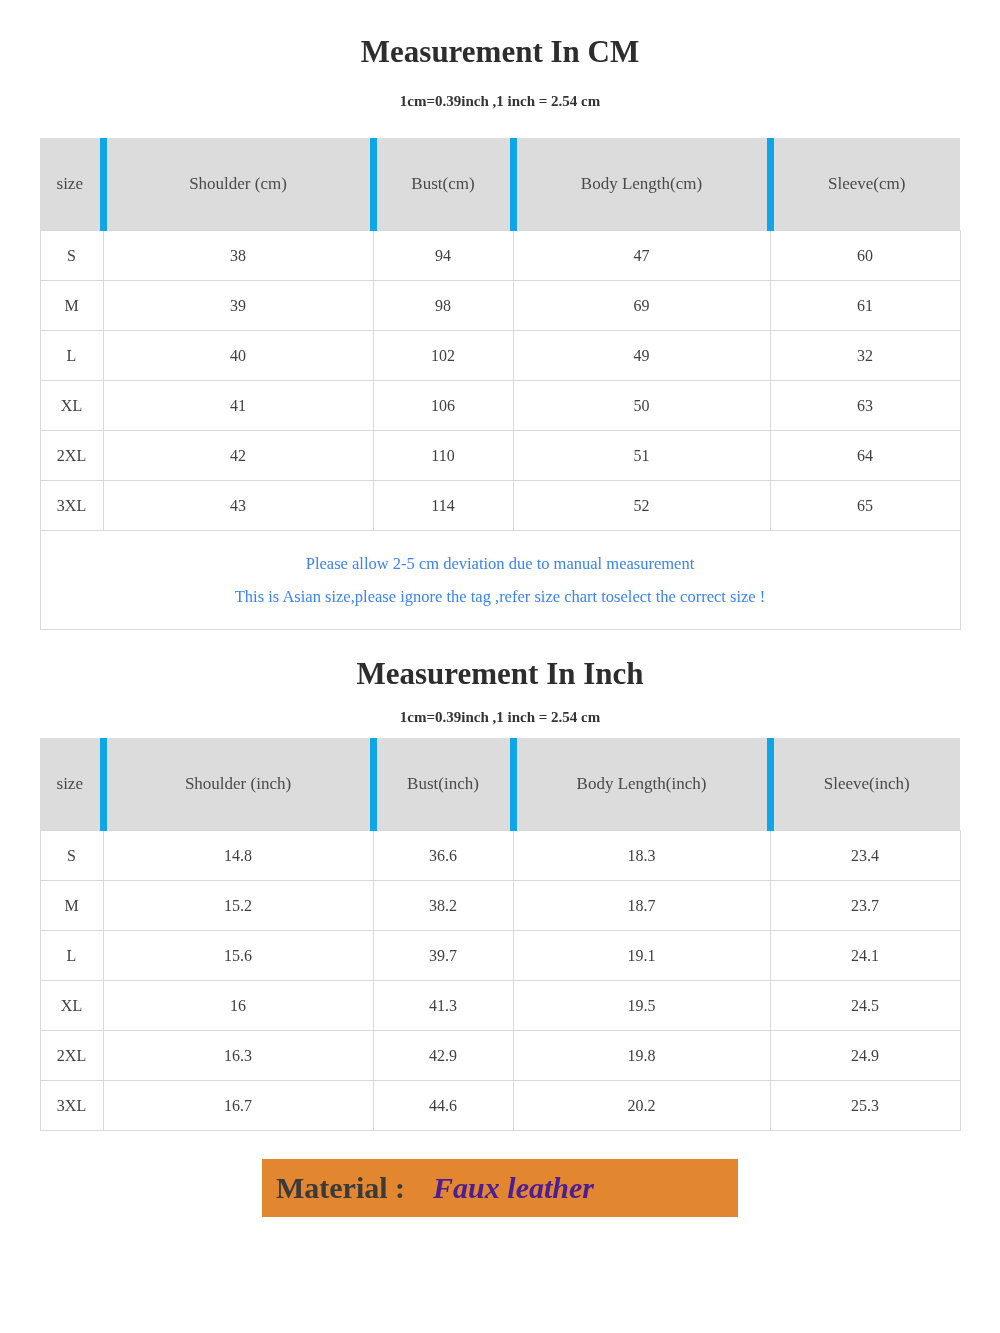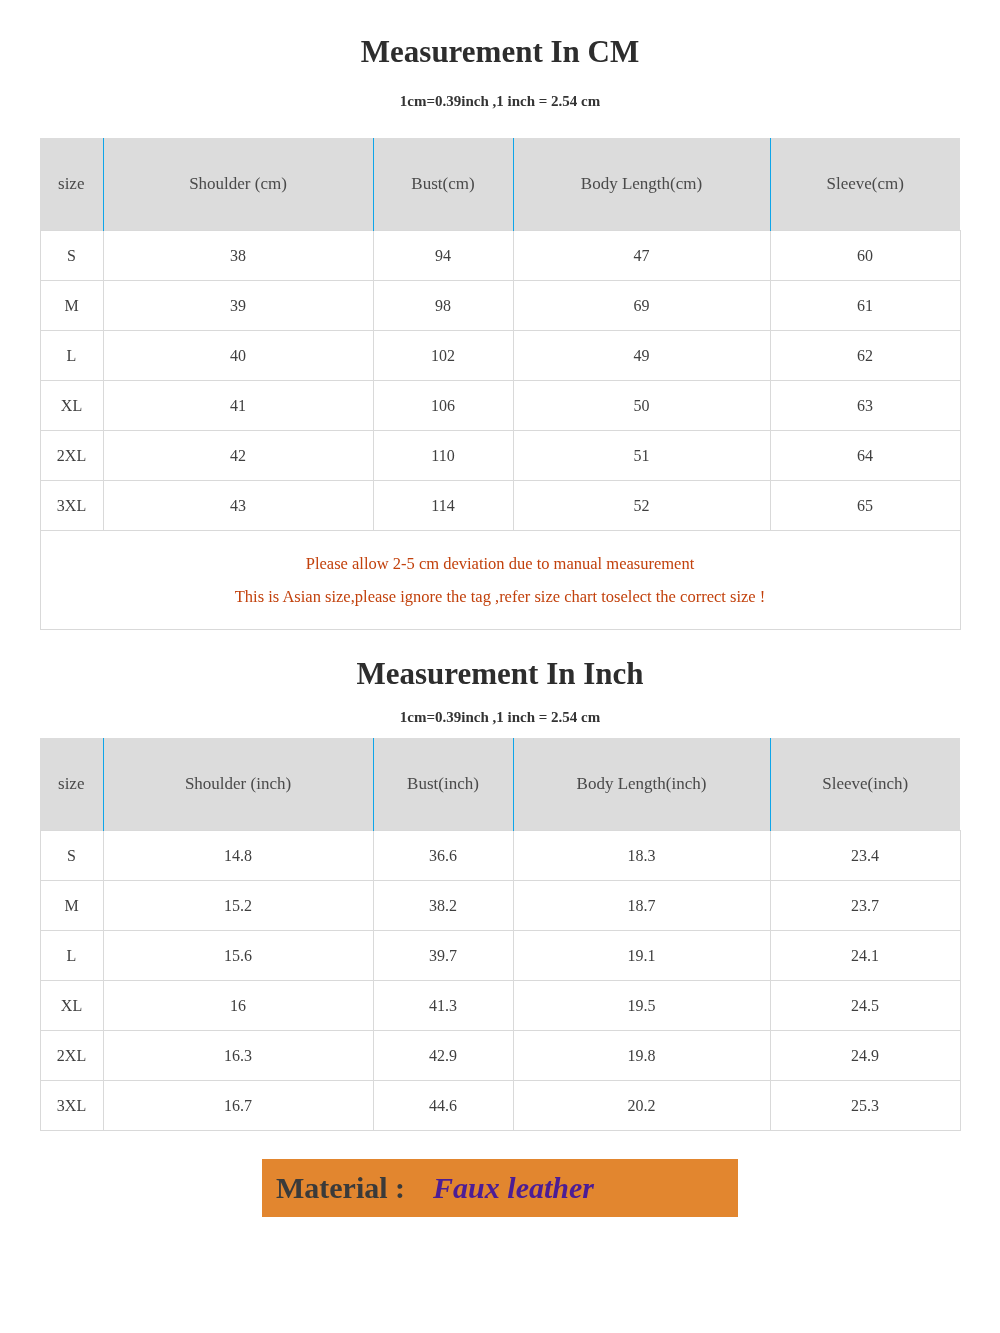--- a/index.html
+++ b/index.html
@@ -51,42 +51,42 @@
     margin-top: 12px;
   }
   table.size-table thead th {
     background: #dcdcdc;
     height: 92px;
     font-weight: 400;
     font-size: 17px;
     color: #4a4a4a;
     text-align: center;
     vertical-align: middle;
-    border-right: 1px solid #0ea5e9;
+    border-right: 7px solid #0ea5e9;
     padding: 0;
   }
   table.size-table thead th:last-child {
     border-right: none;
   }
   table.size-table tbody td {
     border: 1px solid #d9d9d9;
     height: 49px;
     text-align: center;
     vertical-align: middle;
     font-size: 16px;
     color: #3f3f3f;
     background: #ffffff;
     padding: 0;
   }
   table.size-table td.notes-cell {
     height: auto;
     padding: 16px 10px;
     font-size: 16.5px;
     line-height: 33px;
-    color: #c2410c;
+    color: #3b82f6;
   }
   table.size-table td.notes-cell.single {
     padding: 21px 10px;
   }
   .material-banner {
     width: 476px;
     height: 58px;
     margin: 28px auto 0 auto;
     background: #e2862f;
     display: flex;
@@ -147,21 +147,21 @@
         <td>39</td>
         <td>98</td>
         <td>69</td>
         <td>61</td>
       </tr>
       <tr>
         <td>L</td>
         <td>40</td>
         <td>102</td>
         <td>49</td>
-        <td>62</td>
+        <td>32</td>
       </tr>
       <tr>
         <td>XL</td>
         <td>41</td>
         <td>106</td>
         <td>50</td>
         <td>63</td>
       </tr>
       <tr>
         <td>2XL</td>

